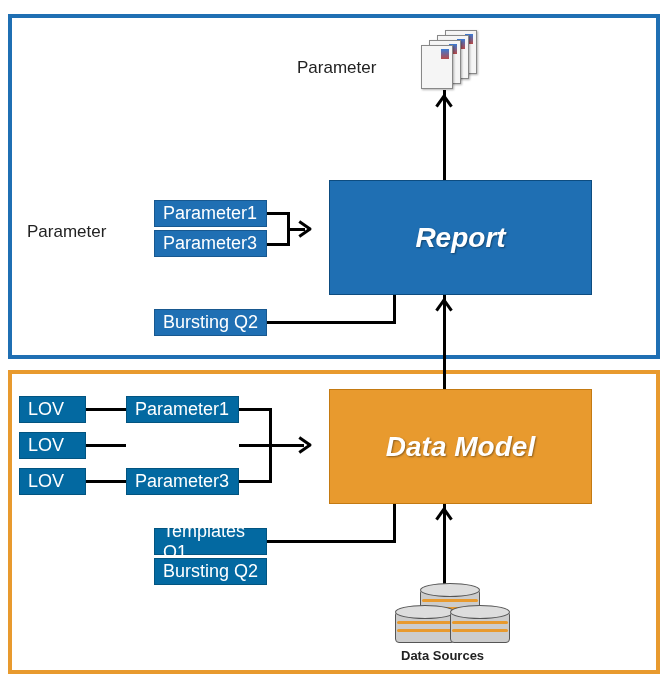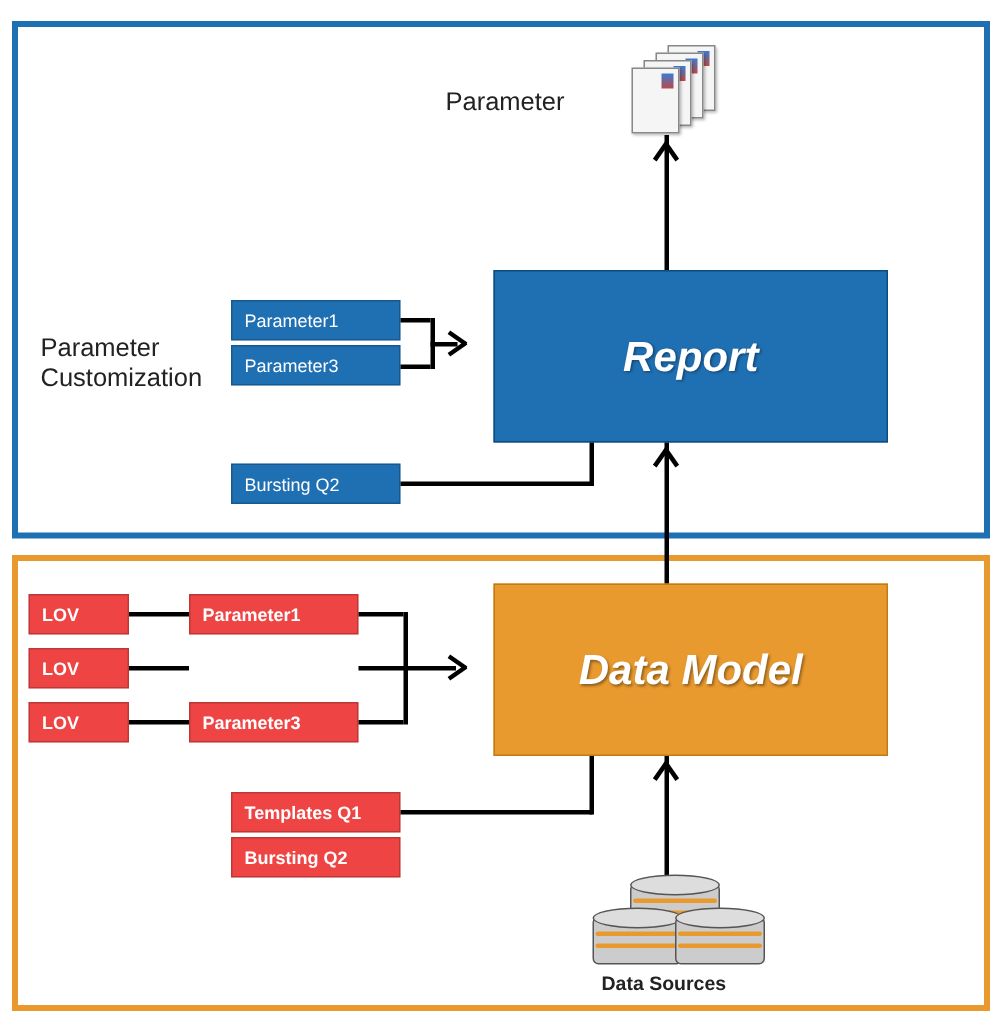--- a/index.html
+++ b/index.html
@@ -35,28 +35,28 @@
     text-shadow: 1px 1px 2px rgba(0,0,0,0.4);
     margin-left: 16px;
   }
   .big-blue { background: #1f6fb3; border: 1px solid #0d4c80; }
   .big-orange { background: #e89a2e; border: 1px solid #c47a12; align-items: center; }
 
   .small-box {
     position: absolute;
     box-sizing: border-box;
     color: #fff;
-    font-size: 12px;
+    font-size: 18px;
     display: flex;
     align-items: center;
     padding-left: 8px;
     border: 1px solid rgba(0,0,0,0.2);
   }
   .sb-blue { background: #1f6fb3; }
-  .sb-orange { background: #ef4444; font-weight: bold; }
+  .sb-orange { background: #0369a1; }
 
   .label {
     position: absolute;
     font-size: 17px;
     color: #222;
   }
   .label-bold { font-weight: bold; font-size: 13px; }
 
   .line {
     position: absolute;
@@ -147,21 +147,20 @@
   </div>
 
   <div class="line vline" style="left:443px; top:90px; height:90px;"></div>
   <div class="openV" style="left:436px; top:94px;"></div>
 
   <div class="big-box big-blue" style="left:313px; top:180px; width:263px; height:115px;">
     <span>Report</span>
   </div>
 
   <span class="label" style="left:27px; top:222px;">Parameter</span>
-  <span class="label" style="left:27px; top:242px;">Customization</span>
 
   <div class="small-box sb-blue" style="left:154px; top:200px; width:113px; height:27px;">
     <span>Parameter1</span>
   </div>
   <div class="small-box sb-blue" style="left:154px; top:230px; width:113px; height:27px;">
     <span>Parameter3</span>
   </div>
 
   <div class="line hline" style="left:267px; top:212px; width:20px;"></div>
   <div class="line hline" style="left:267px; top:243px; width:20px;"></div>

